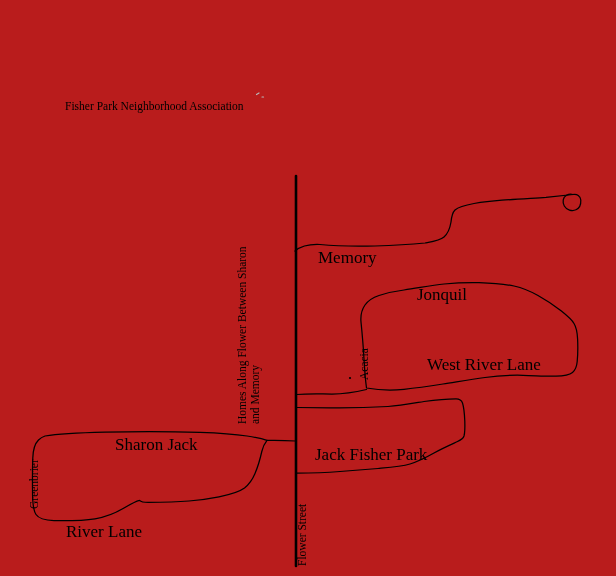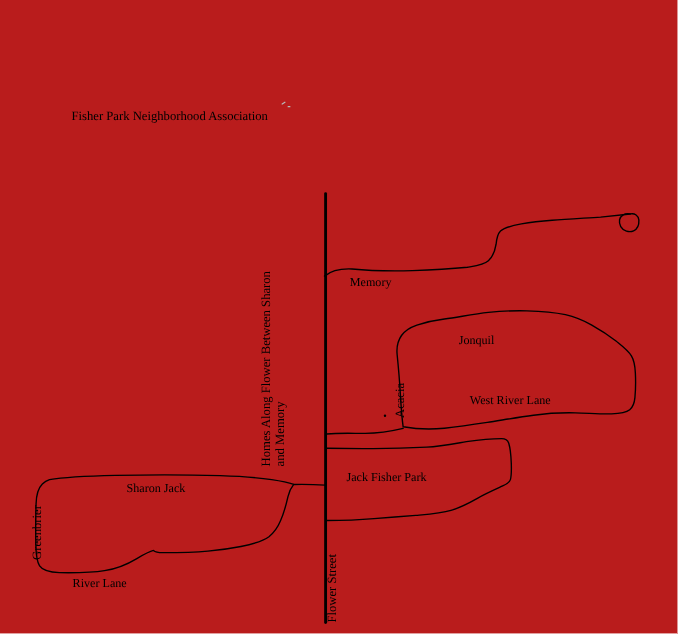--- a/index.html
+++ b/index.html
@@ -16,21 +16,21 @@
     font-family: Liberation Serif, serif;
     color: #000000;
   }
   .roadmap-svg {
     position: absolute;
     left: 0;
     top: 0;
   }
   .maplabel {
     position: absolute;
-    font-size: 11px;
+    font-size: 17px;
     line-height: 13px;
     white-space: nowrap;
     color: #000000;
   }
   .vlabel {
     position: absolute;
     font-size: 11.5px;
     line-height: 13px;
     white-space: pre-line;
     color: #000000;
@@ -145,25 +145,25 @@
         <path d="M 256.5 94.5 l 2.5 -1.5"></path>
         <path d="M 262 97 l 1.5 0"></path>
       </g>
     </g>
   </svg>
 
   <div class="title-label" style="left:65px; top:100px;">Fisher Park Neighborhood Association</div>
 
   <div class="maplabel" style="left:318px; top:251px;">Memory</div>
 
-  <div class="maplabel" style="left:417px; top:304px;">Jonquil</div>
+  <div class="maplabel" style="left:417px; top:288px;">Jonquil</div>
 
   <div class="maplabel" style="left:427px; top:358px;">West River Lane</div>
 
-  <div class="maplabel" style="left:315px; top:428px;">Jack Fisher Park</div>
+  <div class="maplabel" style="left:315px; top:448px;">Jack Fisher Park</div>
 
   <div class="maplabel" style="left:115px; top:438px;">Sharon Jack</div>
 
   <div class="maplabel" style="left:66px; top:525px;text-align:center;">River Lane</div>
 
   <div class="vlabel" style="left:262px; top:398px;">Homes Along Flower Between Sharon
 and Memory</div>
 
   <div class="vlabel" style="left:371px; top:367px;">Acacia</div>
 

